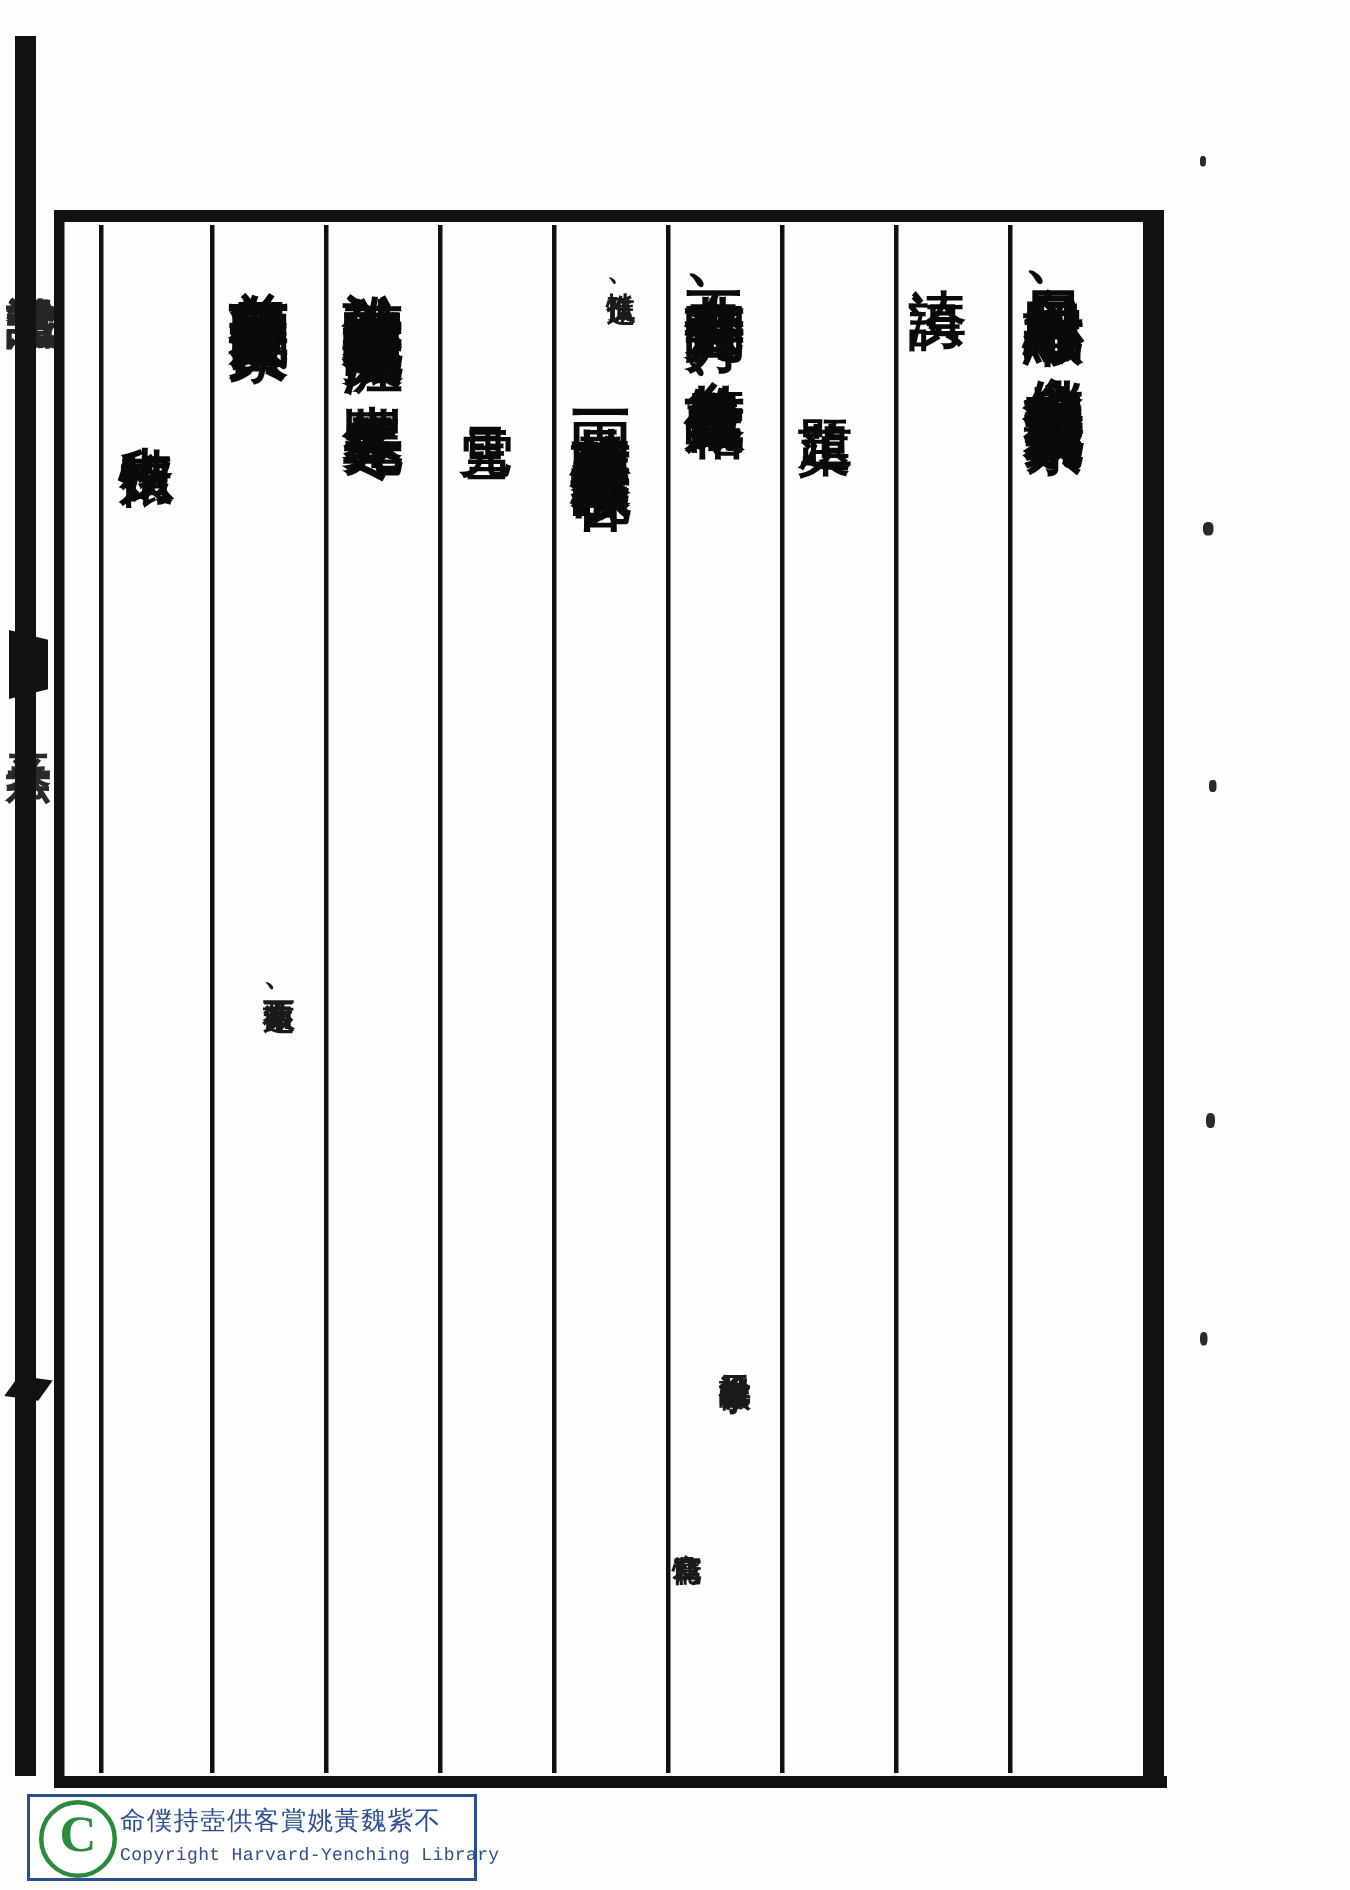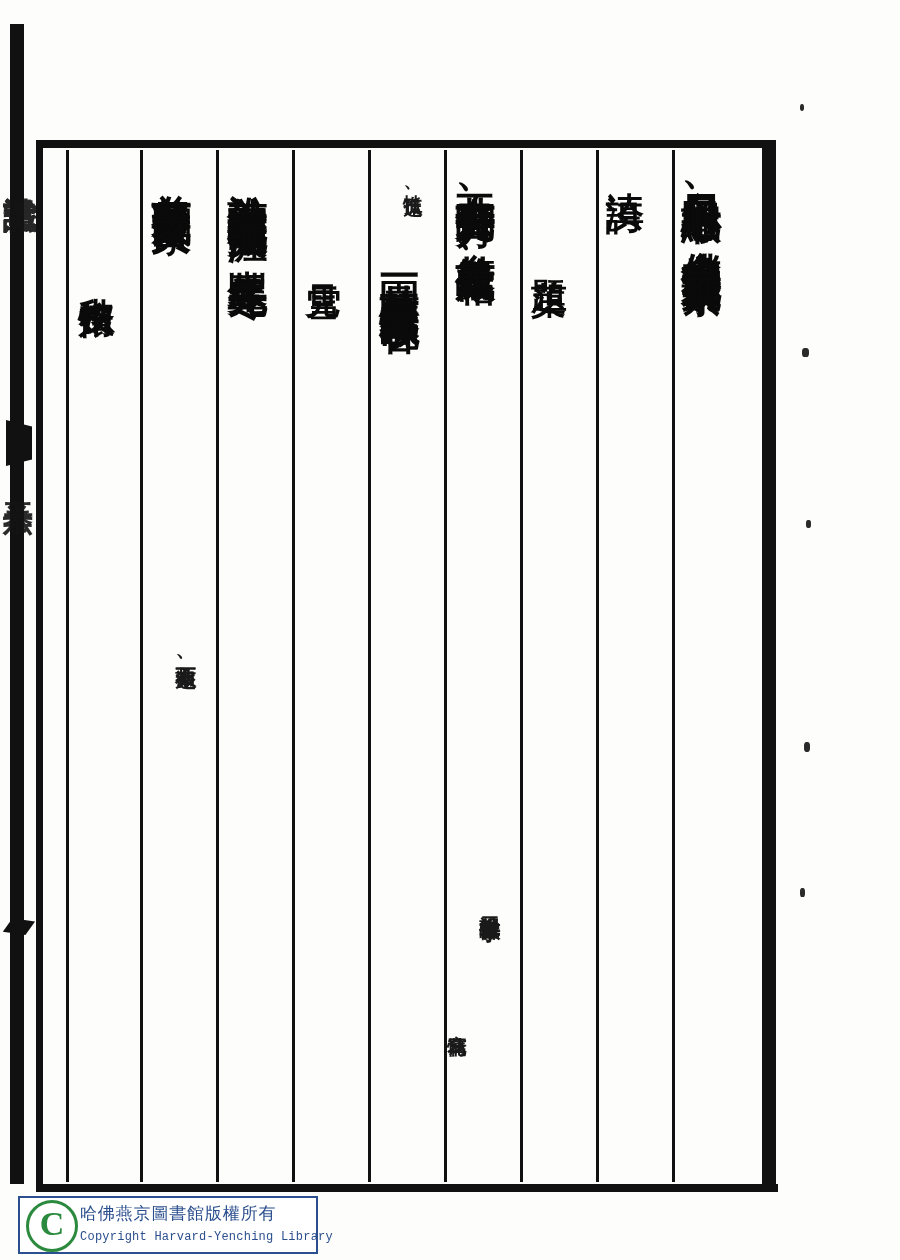--- a/index.html
+++ b/index.html
@@ -275,16 +275,16 @@
 
   <div id="smudge"></div>
   <div class="speck" style="left:800px; top:104px; width:4px; height:7px;"></div>
   <div class="speck" style="left:802px; top:348px; width:7px; height:9px;"></div>
   <div class="speck" style="left:806px; top:520px; width:5px; height:8px;"></div>
   <div class="speck" style="left:804px; top:742px; width:6px; height:10px;"></div>
   <div class="speck" style="left:800px; top:888px; width:5px; height:9px;"></div>
 
   <div id="stamp"></div>
   <div id="stamp-c">C</div>
-  <div id="stamp-line1">哈佛燕京圖書館版權所有</div>
+  <div id="stamp-line1">命僕持壺供客賞姚黃魏紫不</div>
   <div id="stamp-line2">Copyright Harvard-Yenching Library</div>
 
 </div>
 
 </body></html>

